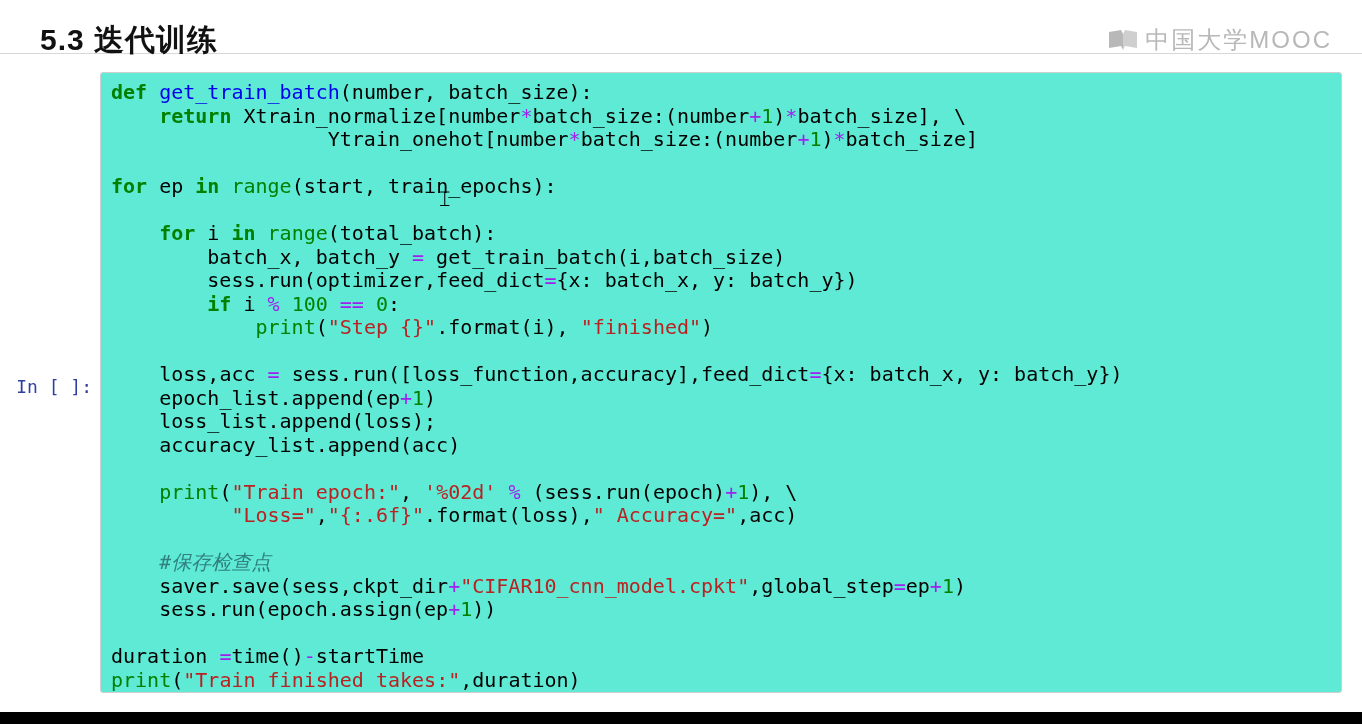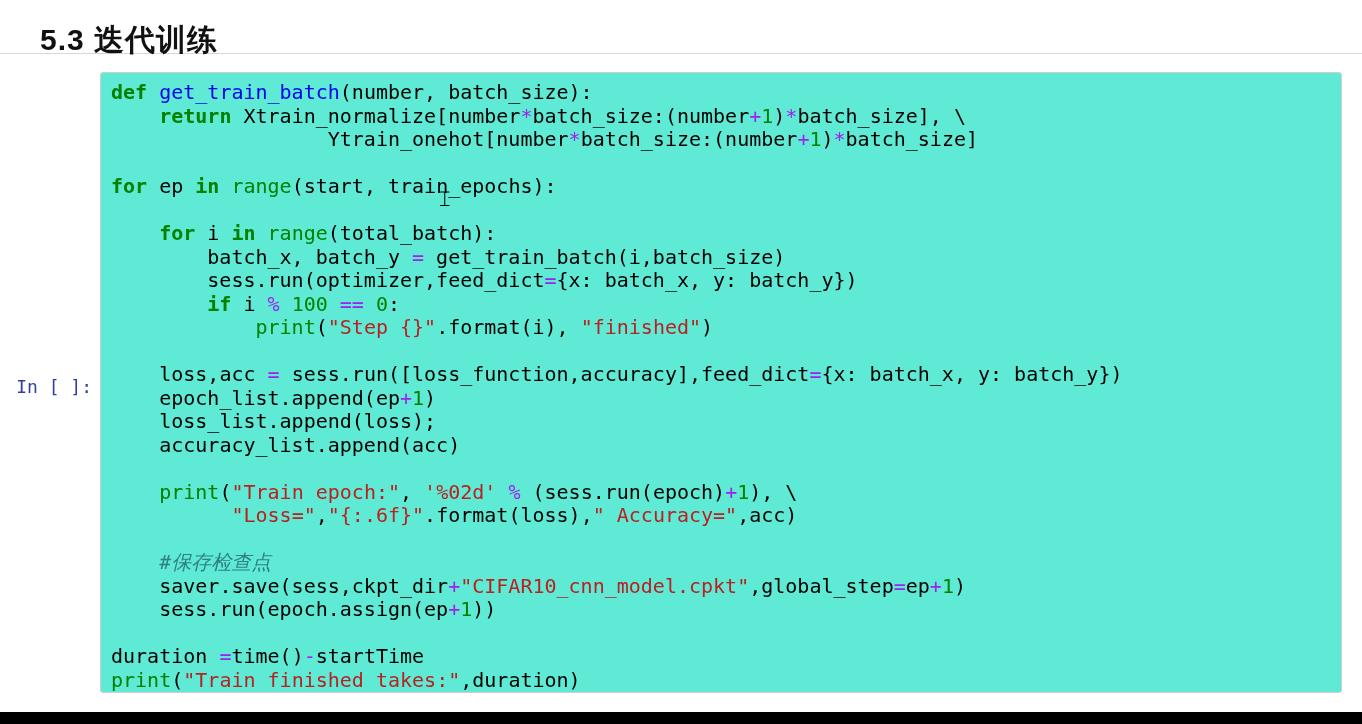--- a/index.html
+++ b/index.html
@@ -90,20 +90,27 @@
     left: 0; right: 0; bottom: 0;
     height: 12px;
     background: #000;
   }
 </style>
 </head>
 <body>
 
 <div class="header-bar">
   <div class="section-title">5.3  迭代训练</div>
+  <div class="watermark">
+    <svg width="32" height="24" viewBox="0 0 32 24">
+      <path d="M2 4 L14 2 L16 6 L16 22 L14 18 L2 20 Z" fill="#b8b8b8"></path>
+      <path d="M30 4 L18 2 L16 6 L16 22 L18 18 L30 20 Z" fill="#cfcfcf"></path>
+    </svg>
+    <span>中国大学MOOC</span>
+  </div>
 </div>
 
 <div class="notebook-area">
   <div class="prompt-col">In [ ]:</div>
   <div class="code-cell">
 <pre class="code"><span class="k">def</span> <span class="fn">get_train_batch</span><span class="n">(number, batch_size):</span>
     <span class="k">return</span><span class="n"> Xtrain_normalize[number</span><span class="op">*</span><span class="n">batch_size:(number</span><span class="op">+</span><span class="m">1</span><span class="n">)</span><span class="op">*</span><span class="n">batch_size], \</span>
                   <span class="n">Ytrain_onehot[number</span><span class="op">*</span><span class="n">batch_size:(number</span><span class="op">+</span><span class="m">1</span><span class="n">)</span><span class="op">*</span><span class="n">batch_size]</span>
 
 <span class="k">for</span><span class="n"> ep </span><span class="k">in</span><span class="bi"> range</span><span class="n">(start, train_epochs):</span>

